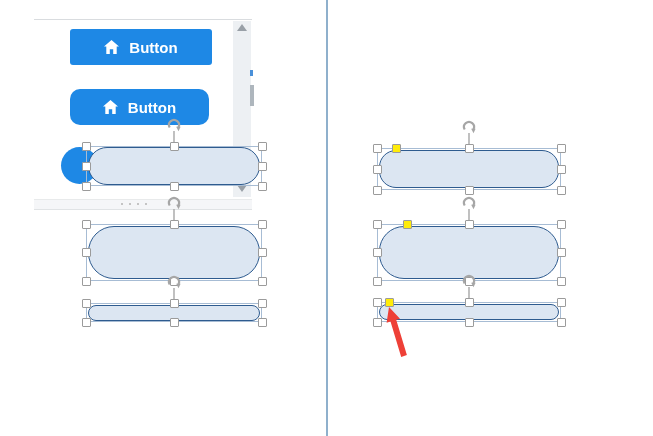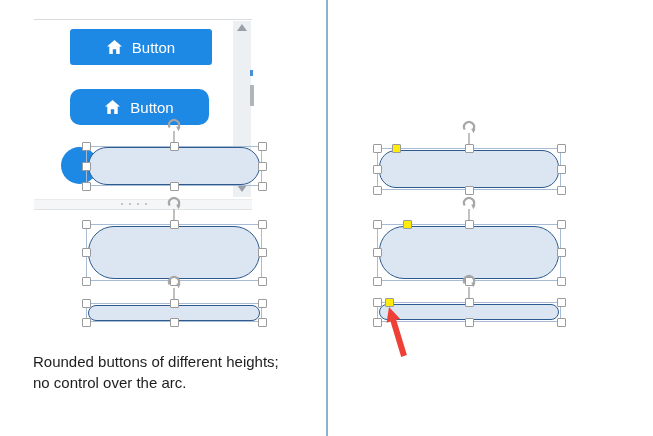--- a/index.html
+++ b/index.html
@@ -21,21 +21,21 @@
   #sb-track{left:233px;top:21px;width:18px;height:176px;background:var(--scroll_track);}
   .sb-arrow{width:0;height:0;left:237px;}
   #sb-up{top:24px;border-left:5px solid transparent;border-right:5px solid transparent;
          border-bottom:7px solid var(--scroll_arrow);}
   #sb-down{top:185px;border-left:5px solid transparent;border-right:5px solid transparent;
            border-top:7px solid var(--scroll_arrow);}
   #sliver-blue{left:250px;top:70px;width:3px;height:6px;background:var(--sliver_blue);}
   #sliver-gray{left:250px;top:85px;width:4px;height:21px;background:var(--sliver_gray);}
   
   .blue-btn{background:var(--accent_blue);color:var(--button_text);display:flex;
-            align-items:center;justify-content:center;gap:10px;font-weight:normal;
+            align-items:center;justify-content:center;gap:10px;font-weight:bold;
             font-size:15px;box-sizing:border-box;}
   #btn1{left:70px;top:29px;width:142px;height:36px;border-radius:3px;}
   #btn2{left:70px;top:89px;width:139px;height:36px;border-radius:10px;}
   
   .sel-outline{position:absolute;border:1px solid var(--selection_line);box-sizing:border-box;}
   .shape{position:absolute;background:var(--shape_fill);border:1.5px solid var(--shape_stroke);
          box-sizing:border-box;}
   .h{position:absolute;width:9px;height:9px;background:var(--handle_fill);
      border:1.5px solid var(--handle_border);box-sizing:border-box;border-radius:1px;}
   .h.yellow{background:var(--adjust_yellow);}
@@ -168,18 +168,14 @@
       <div class="h" style="left: 372.5px; top: 317.5px; position: absolute;"></div>
       <div class="h" style="left: 464.5px; top: 317.5px; position: absolute;"></div>
       <div class="h" style="left: 556.5px; top: 317.5px; position: absolute;"></div>
       <div class="h yellow" style="left: 384.5px; top: 297.5px; position: absolute;"></div>
     </div>
 
   <svg class="abs" style="left:378px;top:302px" width="34" height="58" viewBox="0 0 34 58">
     <polygon points="11,5 22,16.7 18.2,17.8 28.9,53.1 23.2,54.9 12.5,19.6 8.6,20.7" style="fill:var(--arrow_red)"></polygon>
   </svg>
 
-  <div id="caption-left" class="caption">
-    <div>Rounded buttons of different heights;</div>
-    <div>no control over the arc.</div>
-  </div>
 
 </div>
 
 </body></html>

